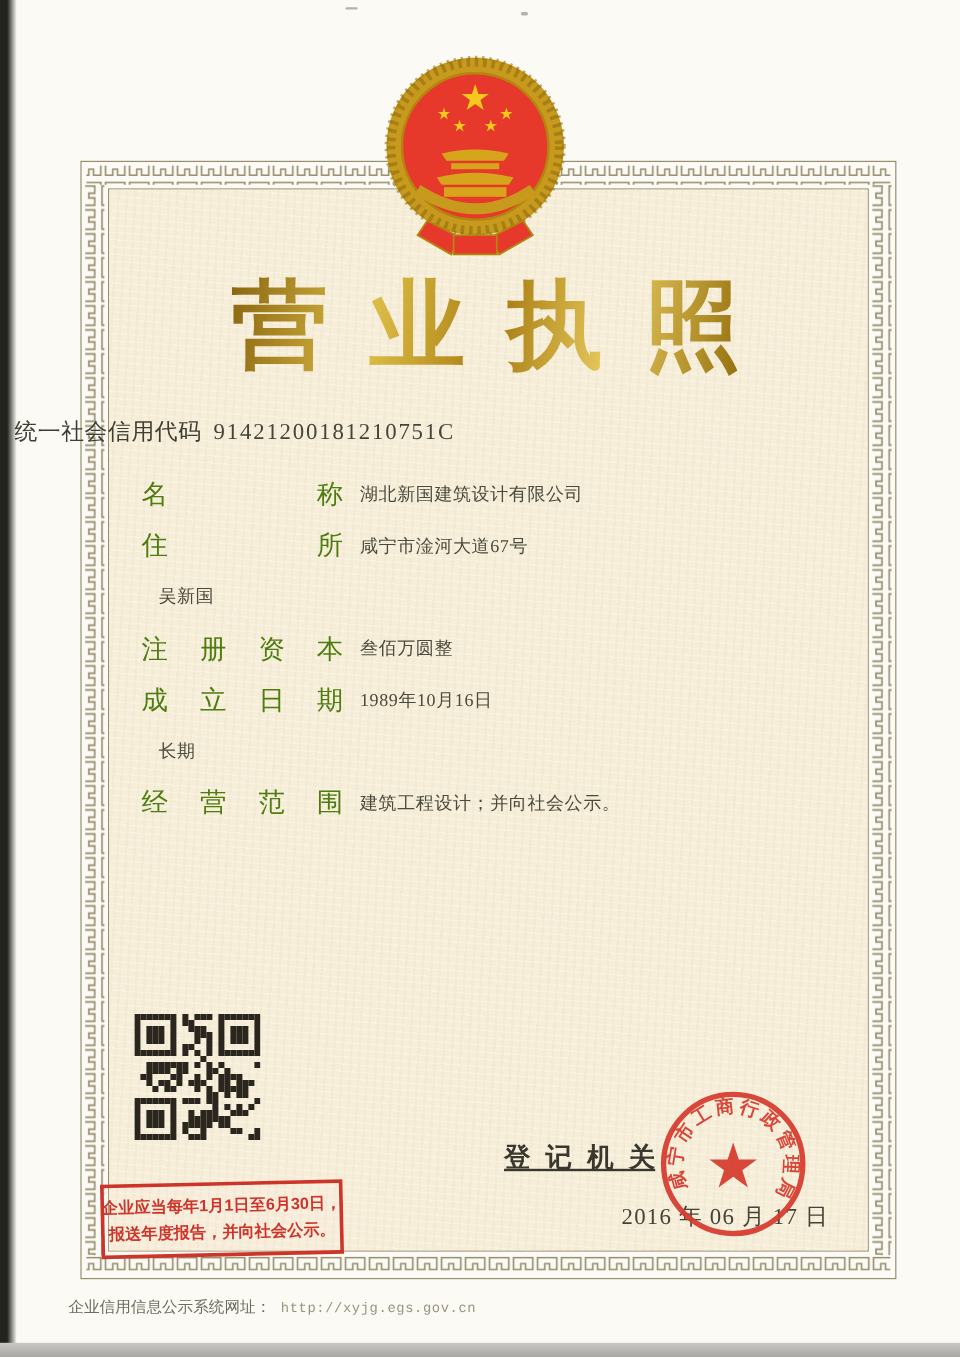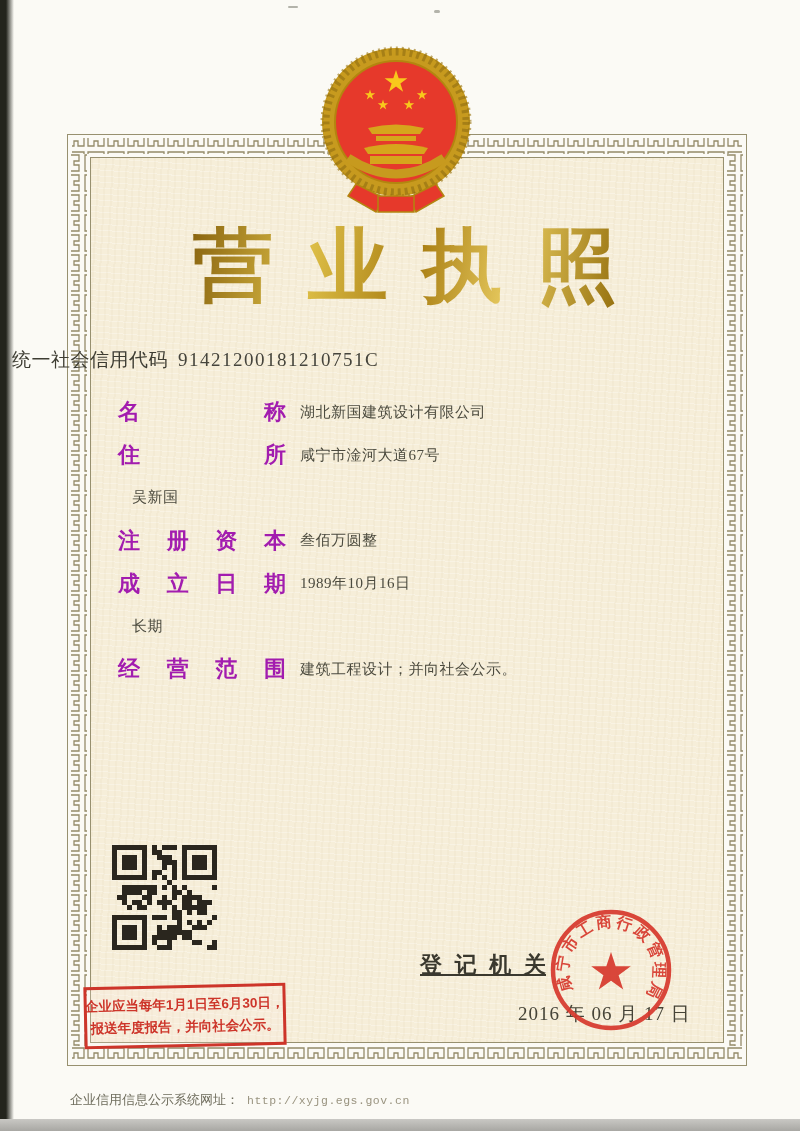--- a/index.html
+++ b/index.html
@@ -19,48 +19,48 @@
          background-image:
            repeating-linear-gradient(93deg,rgba(190,165,110,.055) 0 2px,rgba(190,165,110,0) 2px 7px),
            repeating-linear-gradient(4deg,rgba(255,255,255,.30) 0 1px,rgba(255,255,255,0) 1px 6px);}
   
   .emblem{position:absolute;left:318px;top:42px;width:156px;height:180px;}
   
   .title{position:absolute;left:193px;top:226px;width:424px;height:92px;line-height:92px;
          font-size:80px;font-weight:900;text-align:justify;text-align-last:justify;
          background:linear-gradient(100deg,#8a6510 0%,#dcbd46 28%,#a87d12 52%,#e6c95e 74%,#95700e 100%);
          -webkit-background-clip:text;background-clip:text;color:transparent;
-         text-shadow:0 0 0 rgba(0,0,0,0);font-family:Liberation Mono, monospace;}
+         text-shadow:0 0 0 rgba(0,0,0,0);}
   .credit{position:absolute;left:12px;right:82px;top:347px;
           font-size:19px;color:#3e3d33;letter-spacing:.5px;}
   .credit .code{margin-left:10px;letter-spacing:1.5px;color:#45443c;}
   
   .fields{position:absolute;left:118px;top:391px;right:58px;}
   .frow{display:flex;align-items:center;height:42.8px;}
   .flabel{width:168px;flex:0 0 168px;font-family:"Liberation Sans",sans-serif;
-          font-weight:700;font-size:22px;color:#a21caf;
+          font-weight:400;font-size:22px;color:#4d7c0f;
           text-align:justify;text-align-last:justify;}
   .fvalue{margin-left:14px;font-size:15px;color:#4b4a3e;letter-spacing:.5px;white-space:nowrap;}
   
   .qr{position:absolute;left:112px;top:845px;width:105px;height:105px;}
   
   .reg-label{position:absolute;left:420px;top:950px;width:126px;
              font-family:"Liberation Sans",sans-serif;font-weight:700;font-size:22px;color:#3a382e;
              text-align:justify;text-align-last:justify;text-decoration:underline;}
   .reg-date{position:absolute;left:518px;top:1001px;font-size:19px;color:#454337;letter-spacing:1px;white-space:nowrap;}
   .stamp{position:absolute;left:546px;top:905px;width:130px;height:130px;opacity:.93;}
   
   .notice{position:absolute;left:84px;top:985px;width:196px;height:56px;
           border:3px solid #cd352a;transform:rotate(-1.3deg);
           display:flex;flex-direction:column;justify-content:center;align-items:center;
           background:rgba(255,235,228,.18);color:#cd352a;
           font-family:"Liberation Sans",sans-serif;font-weight:700;font-size:13.5px;line-height:1.6;}
   .notice div{white-space:nowrap;}
   
-  .footer-left{position:absolute;left:70px;top:1080px;font-size:13px;color:#6e6c5c;white-space:nowrap;margin-top:11px;}
+  .footer-left{position:absolute;left:57px;top:1080px;font-size:13px;color:#6e6c5c;white-space:nowrap;}
   .footer-left .url{font-family:"Liberation Mono",monospace;font-size:11.5px;color:#9a9480;
                     margin-left:8px;letter-spacing:.5px;}
   .footer-right{position:absolute;right:52px;top:1078px;font-size:15px;color:#56554a;letter-spacing:1px;white-space:nowrap;}
 </style>
 </head>
 <body>
 
 <div class="scan">
 
   <div class="frame">

